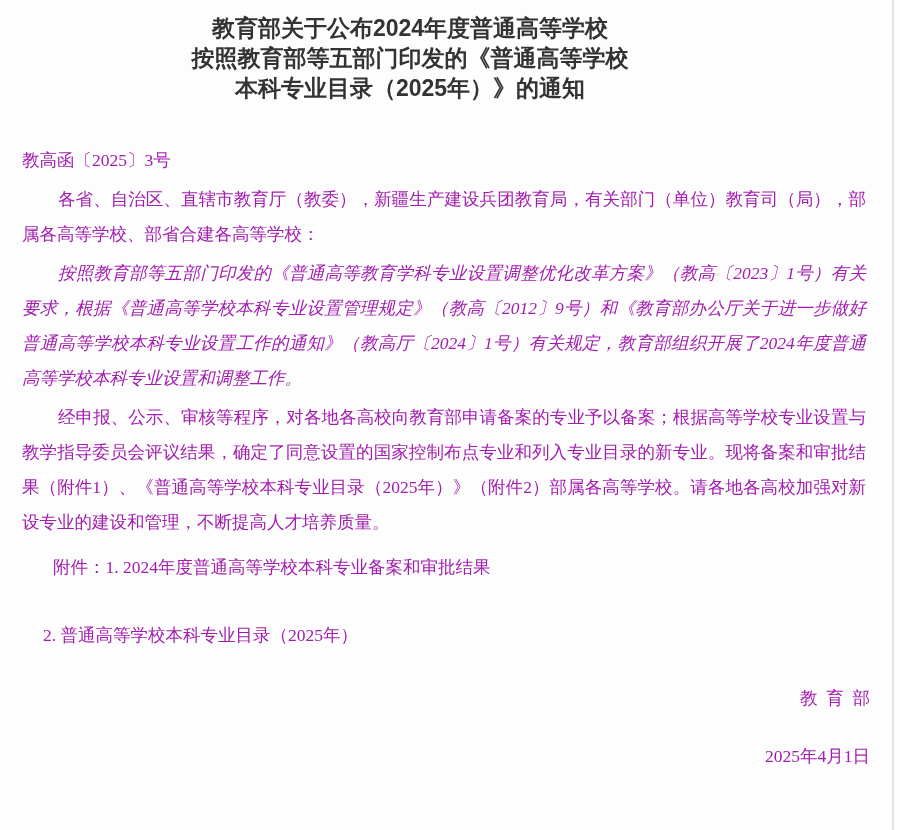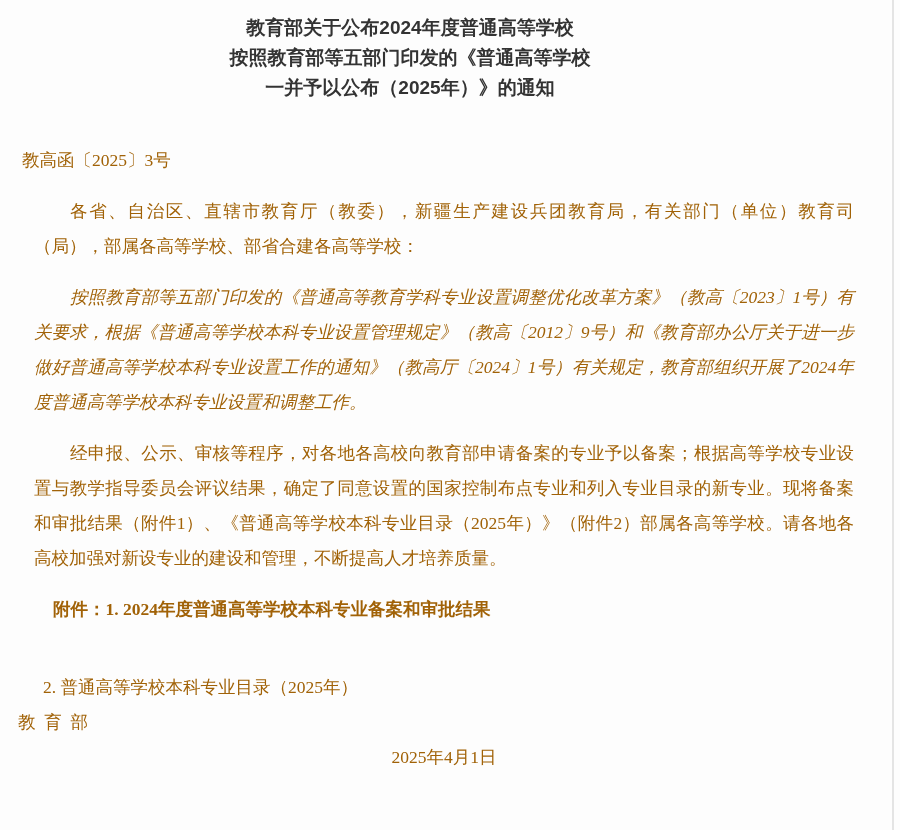--- a/index.html
+++ b/index.html
@@ -30,68 +30,69 @@
   }
   .content {
     padding: 13px 30px 0 18px;
   }
   .title {
     width: 784px;
     margin: 0;
     text-align: center;
     font-family: "Liberation Sans", "DejaVu Sans", sans-serif;
     font-weight: bold;
-    font-size: 19px;
+    font-size: 23px;
     line-height: 30px;
     color: #333333;
   }
   .tline { display: block; }
   .body-text {
     font-size: 17.5px;
     line-height: 35px;
-    color: #a16207;
+    color: #a21caf;
   }
   .doc-number {
     margin-top: 40px;
     padding-left: 4px;
   }
   p.para, p.salutation {
-    margin: 16px;
+    margin: 4px;
     text-align: justify;
     text-indent: 36px;
   }
   .salutation { margin-top: 25px; }
   .para-1 { margin-top: 25px; font-style: italic; }
   .para-2 { margin-top: 17px; }
   .attach-1 {
-    margin-top: 4px;
+    margin-top: 10px;
     padding-left: 35px;
-    font-weight: bold;
   }
   .attach-2 {
-    margin-top: 43px;
+    margin-top: 33px;
     padding-left: 25px;
   }
   .signer {
-    text-align: left;
+    margin-top: 28px;
+    text-align: right;
   }
   .date {
-    text-align: center;
+    margin-top: 23px;
+    text-align: right;
   }
 </style>
 </head>
 <body>
 
 <div class="page">
   <div class="right-line"></div>
   <div class="content">
     <h1 class="title">
       <span class="tline">教育部关于公布2024年度普通高等学校</span>
       <span class="tline">按照教育部等五部门印发的《普通高等学校</span>
-      <span class="tline">一并予以公布（2025年）》的通知</span>
+      <span class="tline">本科专业目录（2025年）》的通知</span>
     </h1>
 
     <div class="body-text doc-number">教高函〔2025〕3号</div>
 
     <p class="body-text salutation">各省、自治区、直辖市教育厅（教委），新疆生产建设兵团教育局，有关部门（单位）教育司（局），部属各高等学校、部省合建各高等学校：</p>
 
     <p class="body-text para para-1">按照教育部等五部门印发的《普通高等教育学科专业设置调整优化改革方案》（教高〔2023〕1号）有关要求，根据《普通高等学校本科专业设置管理规定》（教高〔2012〕9号）和《教育部办公厅关于进一步做好普通高等学校本科专业设置工作的通知》（教高厅〔2024〕1号）有关规定，教育部组织开展了2024年度普通高等学校本科专业设置和调整工作。</p>
 
     <p class="body-text para para-2">经申报、公示、审核等程序，对各地各高校向教育部申请备案的专业予以备案；根据高等学校专业设置与教学指导委员会评议结果，确定了同意设置的国家控制布点专业和列入专业目录的新专业。现将备案和审批结果（附件1）、《普通高等学校本科专业目录（2025年）》（附件2）部属各高等学校。请各地各高校加强对新设专业的建设和管理，不断提高人才培养质量。</p>
 

